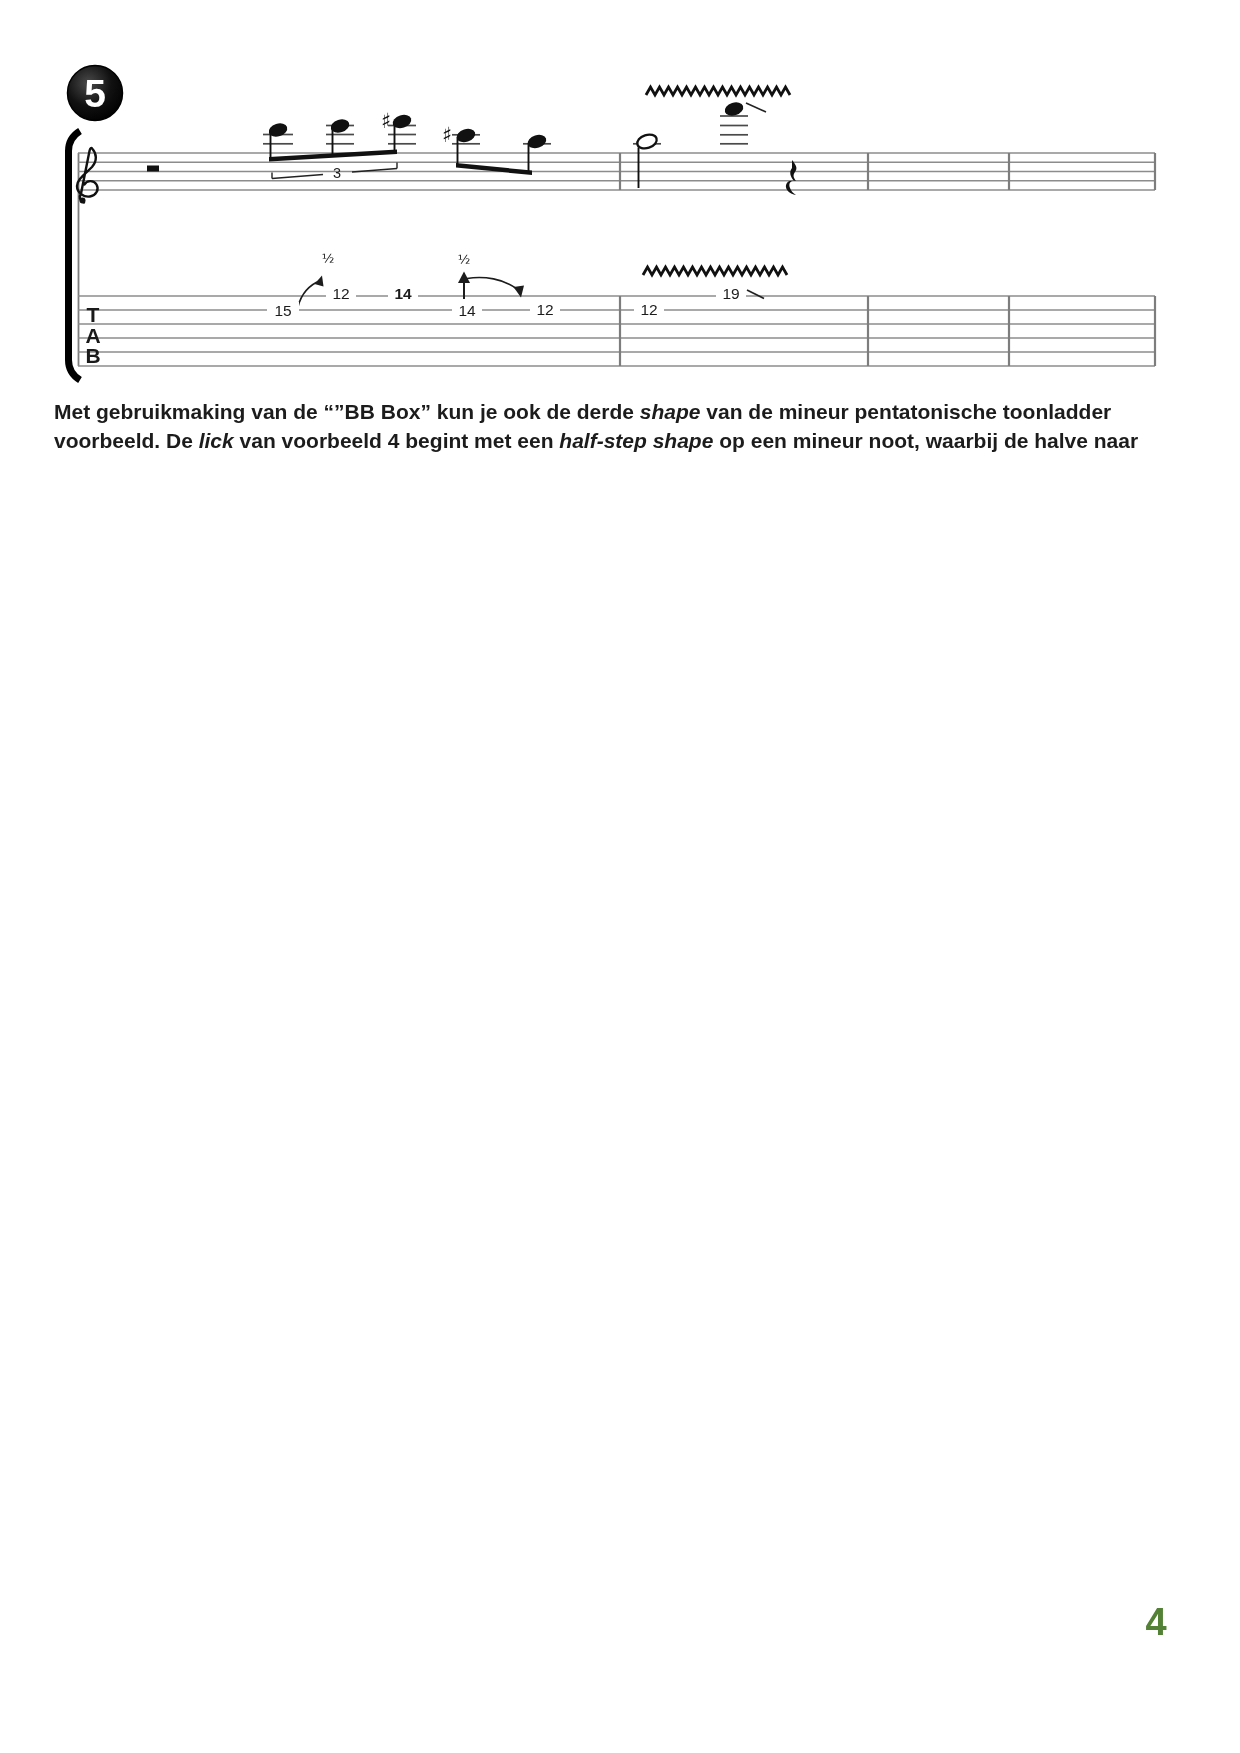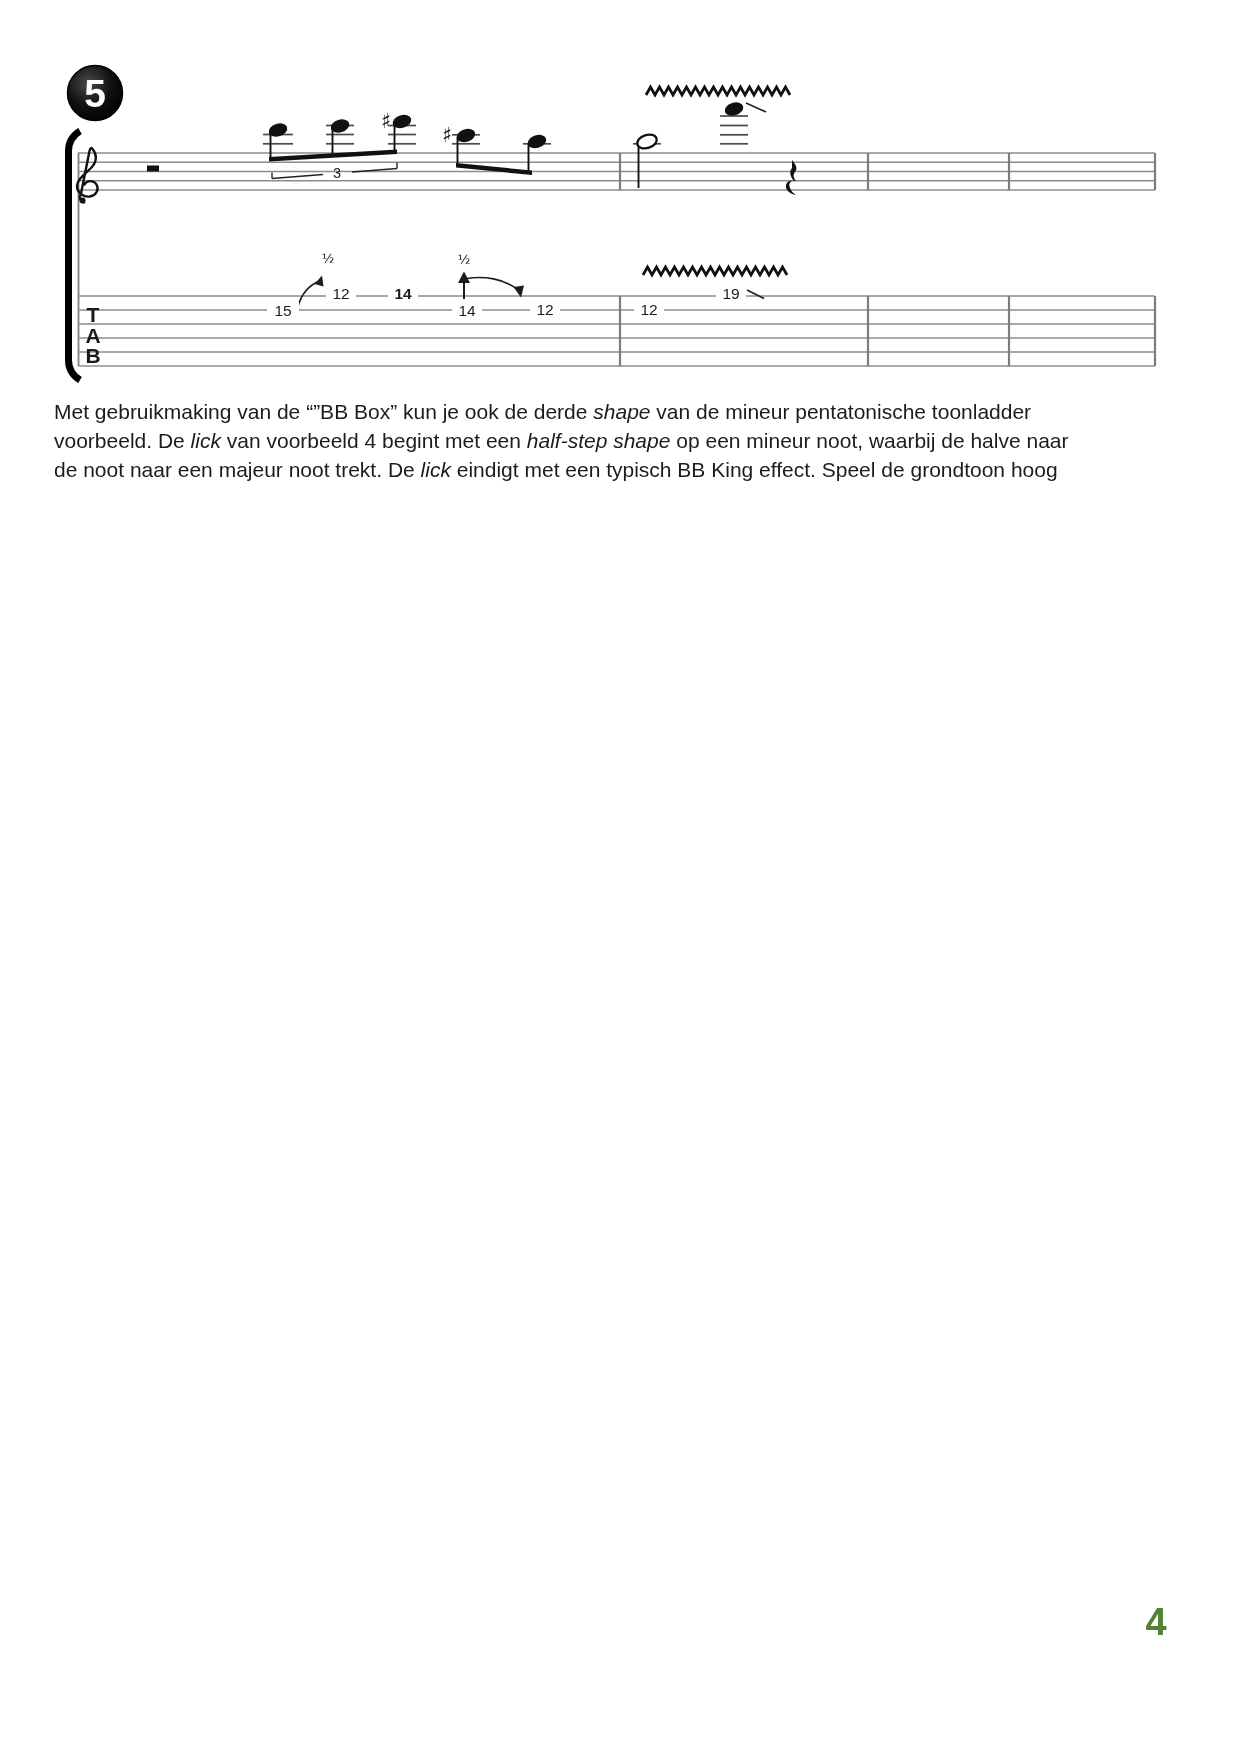--- a/index.html
+++ b/index.html
@@ -13,21 +13,21 @@
   .blackfill{fill:#111;}
   .tabnum{font-family:"Liberation Sans",sans-serif;font-size:15.5px;fill:#1c1c1c;}
   .tabnum-bold{font-weight:bold;}
   .tabletter{font-family:"Liberation Sans",sans-serif;font-size:21px;font-weight:bold;fill:#1a1a1a;}
   .halflabel{font-family:"DejaVu Sans",sans-serif;font-size:13px;fill:#1c1c1c;}
   .tripletnum{font-family:"Liberation Sans",sans-serif;font-size:14.5px;fill:#1c1c1c;}
   .sharp{font-family:"DejaVu Sans",sans-serif;font-size:21px;fill:#111;}
   .badge5{font-family:"Liberation Sans",sans-serif;font-size:39px;font-weight:bold;fill:#ffffff;}
   #body-text{position:absolute;left:54px;top:397px;width:1150px;
              font-size:21px;line-height:29px;color:#1c1c1c;}
-  .tline{white-space:nowrap;}
+  .tline{white-space:nowrap;font-weight:bold;}
   .it{font-style:italic;}
   #page-num{position:absolute;left:1132px;top:1601px;width:48px;text-align:center;
             font-size:38px;font-weight:bold;}
 </style>
 </head>
 <body>
 
 <div id="page">
 
   <svg id="music" width="1240" height="400" viewBox="0 0 1240 400">
@@ -177,18 +177,17 @@
       <rect x="634" y="301" width="30" height="15.5" fill="#fff"></rect>
       <text class="tabnum" x="649" y="314.5" text-anchor="middle">12</text>
       <rect x="716" y="285" width="30" height="15.5" fill="#fff"></rect>
       <text class="tabnum" x="731" y="298.5" text-anchor="middle">19</text>
     </g>
   </svg>
 
   <div id="body-text">
       <div class="tline"><span>Met gebruikmaking van de “”BB Box” kun je ook de derde </span><span class="it">shape</span><span> van de mineur pentatonische toonladder</span></div>
       <div class="tline"><span>voorbeeld. De </span><span class="it">lick</span><span> van voorbeeld 4 begint met een </span><span class="it">half-step shape</span><span> op een mineur noot, waarbij de halve naar</span></div>
-      <div class="tline"><span>de noot naar een majeur noot trekt. De </span><span class="it">lick</span><span> eindigt met een typisch BB King effect. Speel de grondtoon hoog</span></div>
     </div>
 
   <div id="page-num" style="color: rgb(83, 129, 53);">4</div>
 
 </div>
 
 </body></html>

